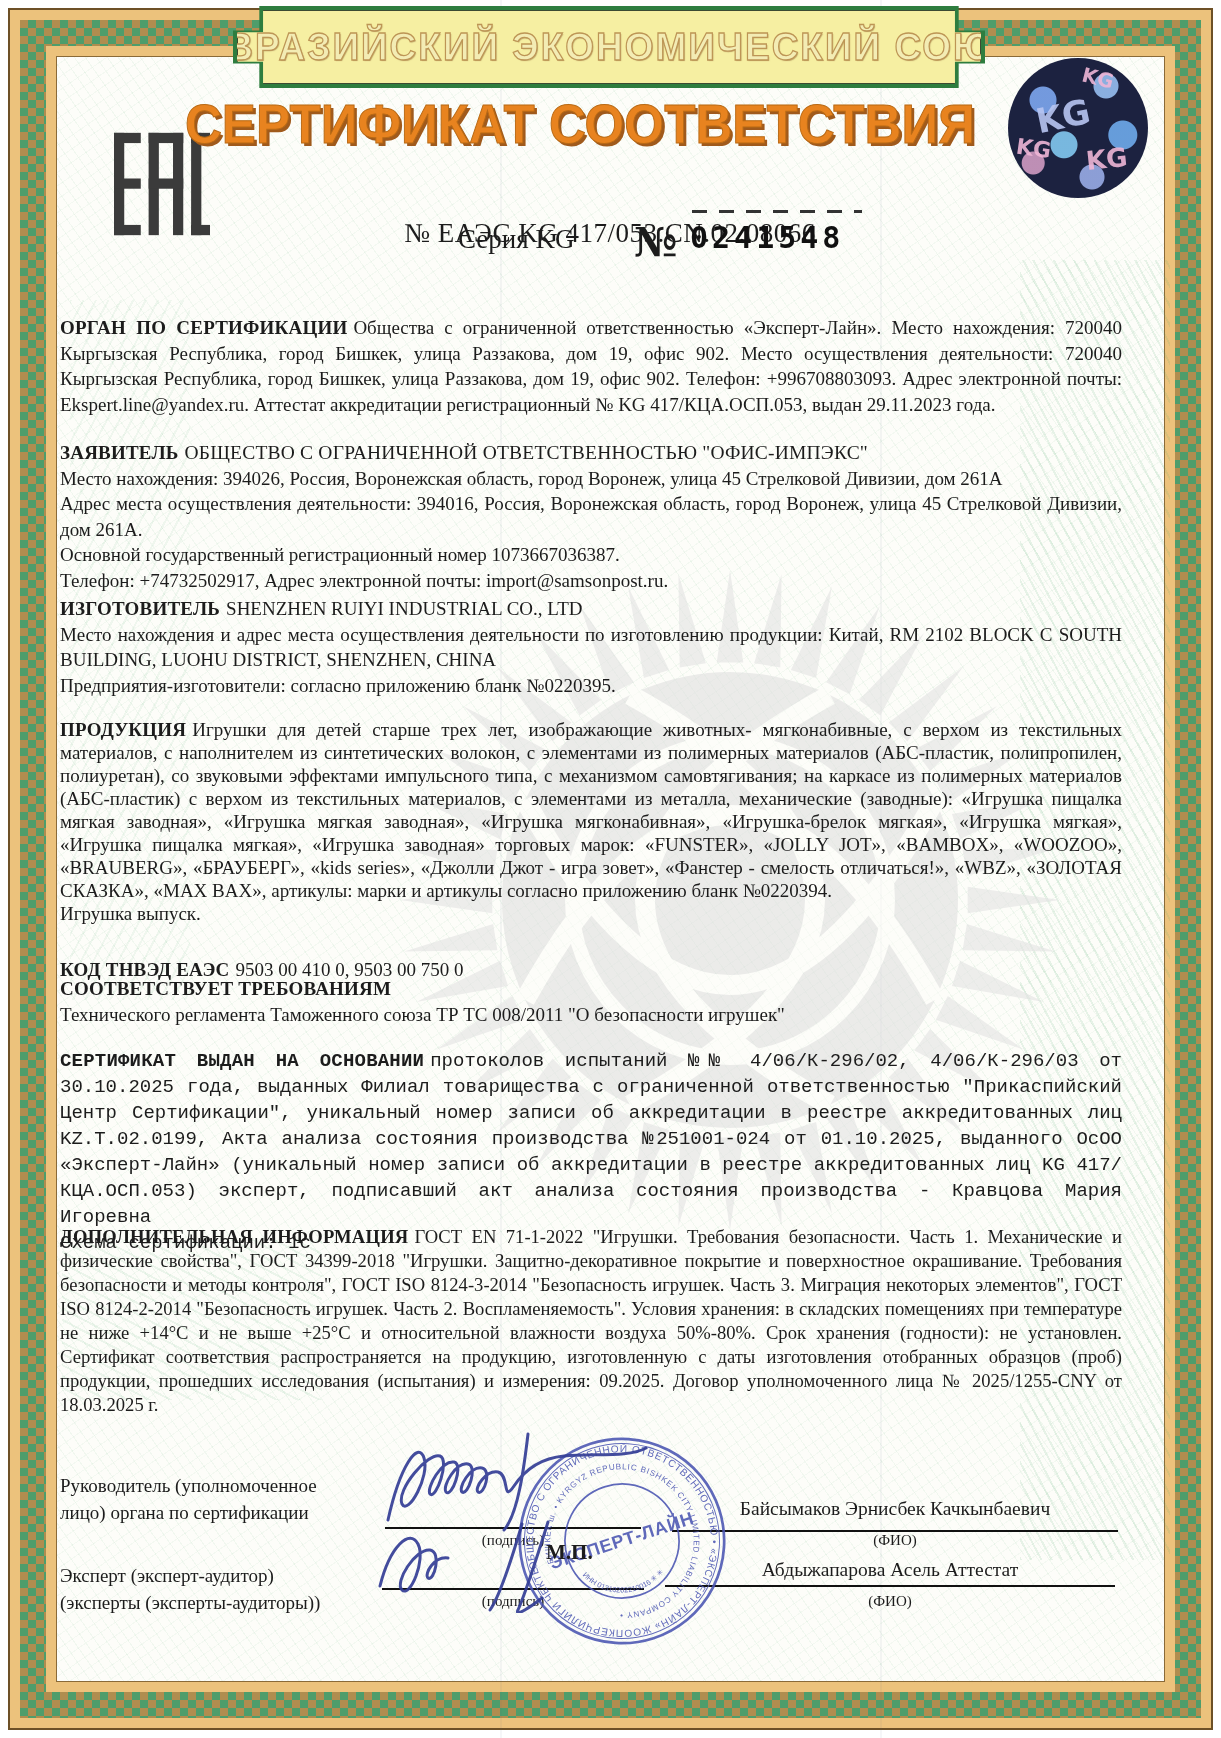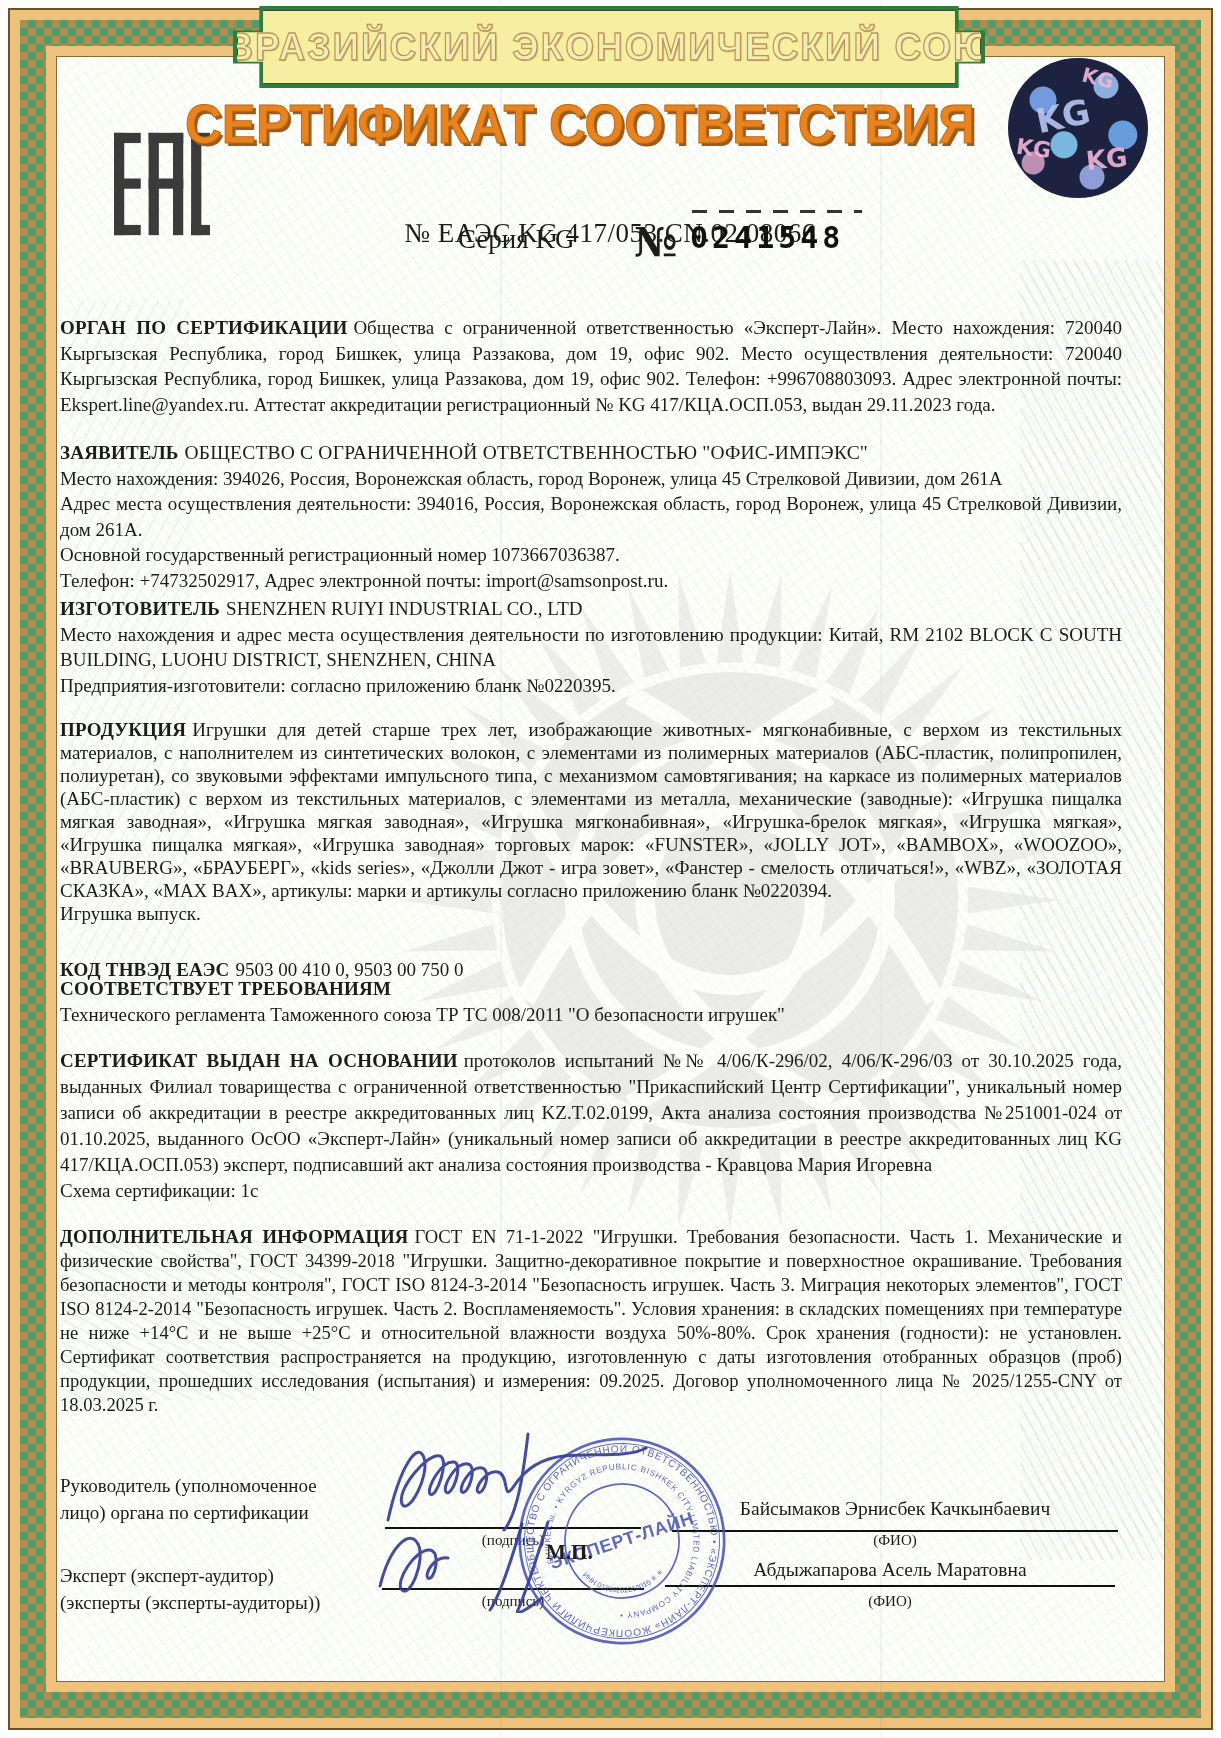--- a/index.html
+++ b/index.html
@@ -49,21 +49,21 @@
   .seria .nosign{position:absolute;left:634px;top:0;font-size:40px;font-weight:bold;font-family:"DejaVu Serif",serif;}
   .seria .num{position:absolute;left:690px;top:2px;font-family:"DejaVu Sans Mono",monospace;font-weight:bold;
       font-size:30px;letter-spacing:4px;color:#111;}
   .seria .dashes{position:absolute;left:692px;top:-8px;width:170px;height:3px;
       background:repeating-linear-gradient(90deg,#333 0 15px,transparent 15px 27px);}
   
   .sec{position:absolute;left:60px;width:1062px;font-size:19px;line-height:25.5px;text-align:justify;z-index:3;}
   .sec b{letter-spacing:.2px;}
   .sec .lbl{margin-right:6px;}
   .tight{line-height:23px;}
-  .mid{line-height:26px;}
+  .mid{line-height:26px;font-family:Liberation Mono, monospace;}
   .addl{line-height:24px;font-size:18.6px;}
   .line{margin:0;}
   .validity{font-family:"Liberation Serif",serif;font-size:20.5px;font-weight:bold;letter-spacing:.3px;}
   .validity u{font-weight:normal;text-underline-offset:3px;}
   
   .siglabel{position:absolute;left:60px;width:340px;font-size:19px;line-height:27px;z-index:3;}
   .sigline{position:absolute;border-bottom:2.5px solid #111;z-index:4;}
   .under{position:absolute;text-align:center;font-size:15px;z-index:4;}
   .namebox{position:absolute;text-align:center;font-size:19.5px;z-index:4;}
   .mp{position:absolute;left:546px;top:1540px;font-weight:bold;font-size:21px;z-index:6;}
@@ -228,21 +228,21 @@
     <div>(эксперты (эксперты-аудиторы))</div>
   </div>
 
   <div class="sigline" style="left:385px;top:1500px;width:256px;height:27px"></div>
   <div class="under" style="left:385px;top:1532px;width:256px">(подпись)</div>
   <div class="sigline" style="left:382px;top:1561px;width:262px;height:27px"></div>
   <div class="under" style="left:382px;top:1593px;width:262px">(подпись)</div>
 
   <div class="namebox" style="left:672px;top:1498px;width:446px;border-bottom:2.5px solid #111;padding-bottom:10px">Байсымаков Эрнисбек Качкынбаевич</div>
   <div class="under" style="left:672px;top:1532px;width:446px">(ФИО)</div>
-  <div class="namebox" style="left:665px;top:1559px;width:450px;border-bottom:2.5px solid #111;padding-bottom:4px">Абдыжапарова Асель Маратовна</div>
+  <div class="namebox" style="left:665px;top:1559px;width:450px;border-bottom:2.5px solid #111;padding-bottom:4px">Абдыжапарова Асель Аттестат</div>
   <div class="under" style="left:665px;top:1593px;width:450px">(ФИО)</div>
 
   <div class="mp">М.П.</div>
 
   <svg class="sig" style="left:378px;top:1428px" width="280" height="105" viewBox="0 0 280 105">
     <g fill="none" stroke="#343e96" stroke-width="3" stroke-linecap="round" opacity=".92">
       <path d="M10,92 C22,38 40,12 46,30 C52,48 30,88 24,76 C18,62 50,24 62,28 C72,32 58,72 52,66 C48,60 64,32 76,34 C86,36 74,70 68,64 C64,58 78,34 90,36 C100,38 90,68 84,64 C80,60 92,38 104,40 C114,42 106,68 100,64 C96,60 108,42 120,44 C132,47 124,76 136,58 C148,40 164,30 186,28 C216,25 250,30 268,20"></path>
       <path d="M150,6 C146,40 140,86 126,102"></path>
     </g>
   </svg>

